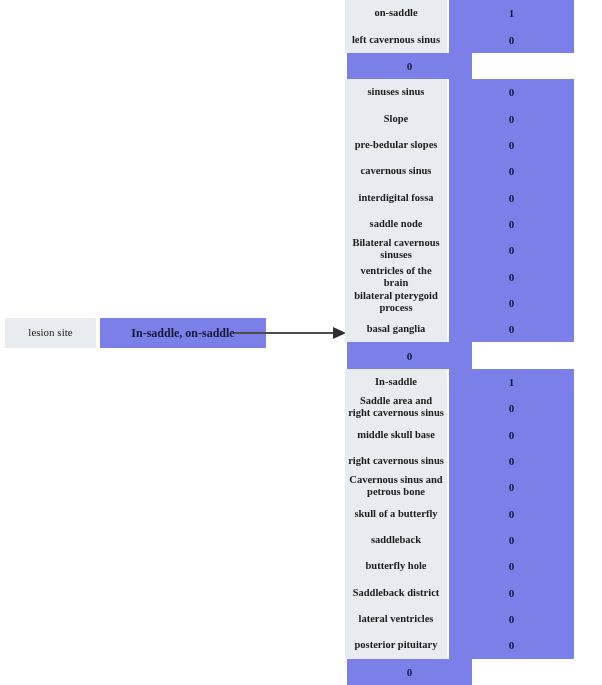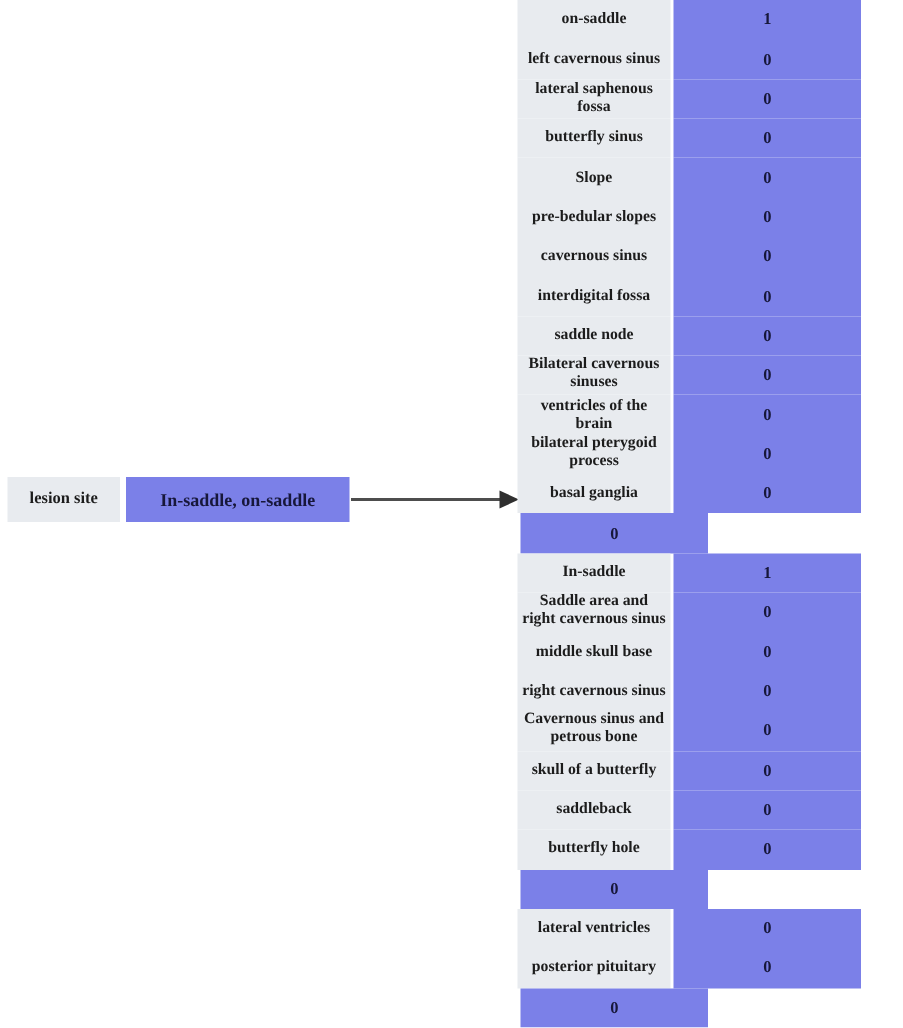--- a/index.html
+++ b/index.html
@@ -20,33 +20,33 @@
   
   #source-group {
     position: absolute;
     left: 5px;
     top: 318px;
     display: flex;
     align-items: stretch;
     height: 30px;
   }
   .src-label {
-    width: 75px;
+    width: 91px;
     background: #e8ebef;
     color: #1c1c1c;
-    font-weight: bold;
+    font-weight: normal;
     font-size: 11px;
     display: flex;
     align-items: center;
     justify-content: center;
     text-align: center;
     line-height: 1.08;
   }
   .src-value {
-    width: 149px;
+    width: 166px;
     margin-left: 4px;
     background: #7b80e8;
     color: #17173a;
     font-weight: bold;
     font-size: 12px;
     display: flex;
     align-items: center;
     justify-content: center;
     text-align: center;
     line-height: 1.08;
@@ -123,25 +123,24 @@
   <div id="table">
       <div class="trow">
         <div class="tlabel">on-saddle</div>
         <div class="tval">1</div>
       </div>
       <div class="trow">
         <div class="tlabel">left cavernous sinus</div>
         <div class="tval">0</div>
       </div>
       <div class="trow">
-        <div class="tlabel">lateral saphenous fossa</div>
-        <div class="tval">0</div>
-      </div>
-      <div class="trow">
-        <div class="tlabel">butterfly sinus</div>
+        <div class="tval">0</div>
+      </div>
+      <div class="trow">
+        <div class="tlabel">sinuses sinus</div>
         <div class="tval">0</div>
       </div>
       <div class="trow">
         <div class="tlabel">Slope</div>
         <div class="tval">0</div>
       </div>
       <div class="trow">
         <div class="tlabel">pre-bedular slopes</div>
         <div class="tval">0</div>
       </div>
@@ -202,20 +201,21 @@
       </div>
       <div class="trow">
         <div class="tlabel">saddleback</div>
         <div class="tval">0</div>
       </div>
       <div class="trow">
         <div class="tlabel">butterfly hole</div>
         <div class="tval">0</div>
       </div>
       <div class="trow">
+        <div class="tlabel">Saddleback district</div>
         <div class="tval">0</div>
       </div>
       <div class="trow">
         <div class="tlabel">lateral ventricles</div>
         <div class="tval">0</div>
       </div>
       <div class="trow">
         <div class="tlabel">posterior pituitary</div>
         <div class="tval">0</div>
       </div>

